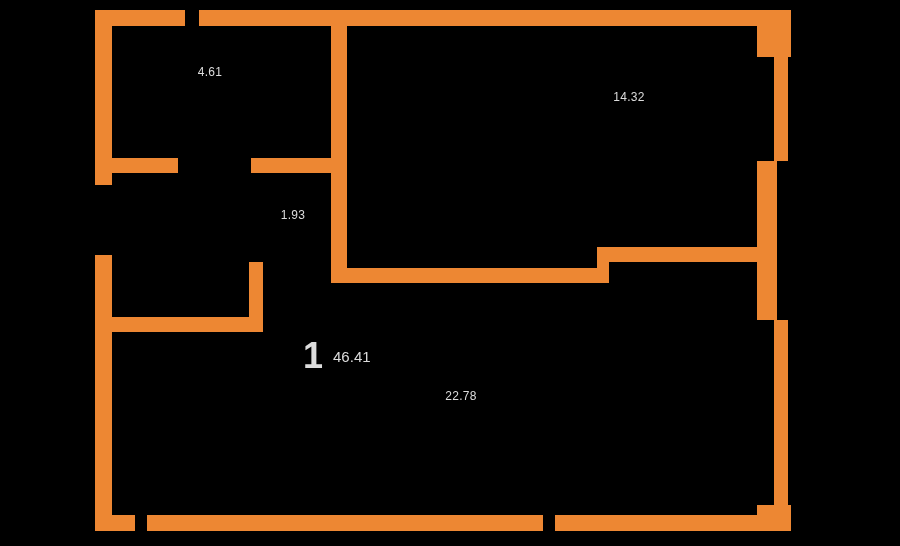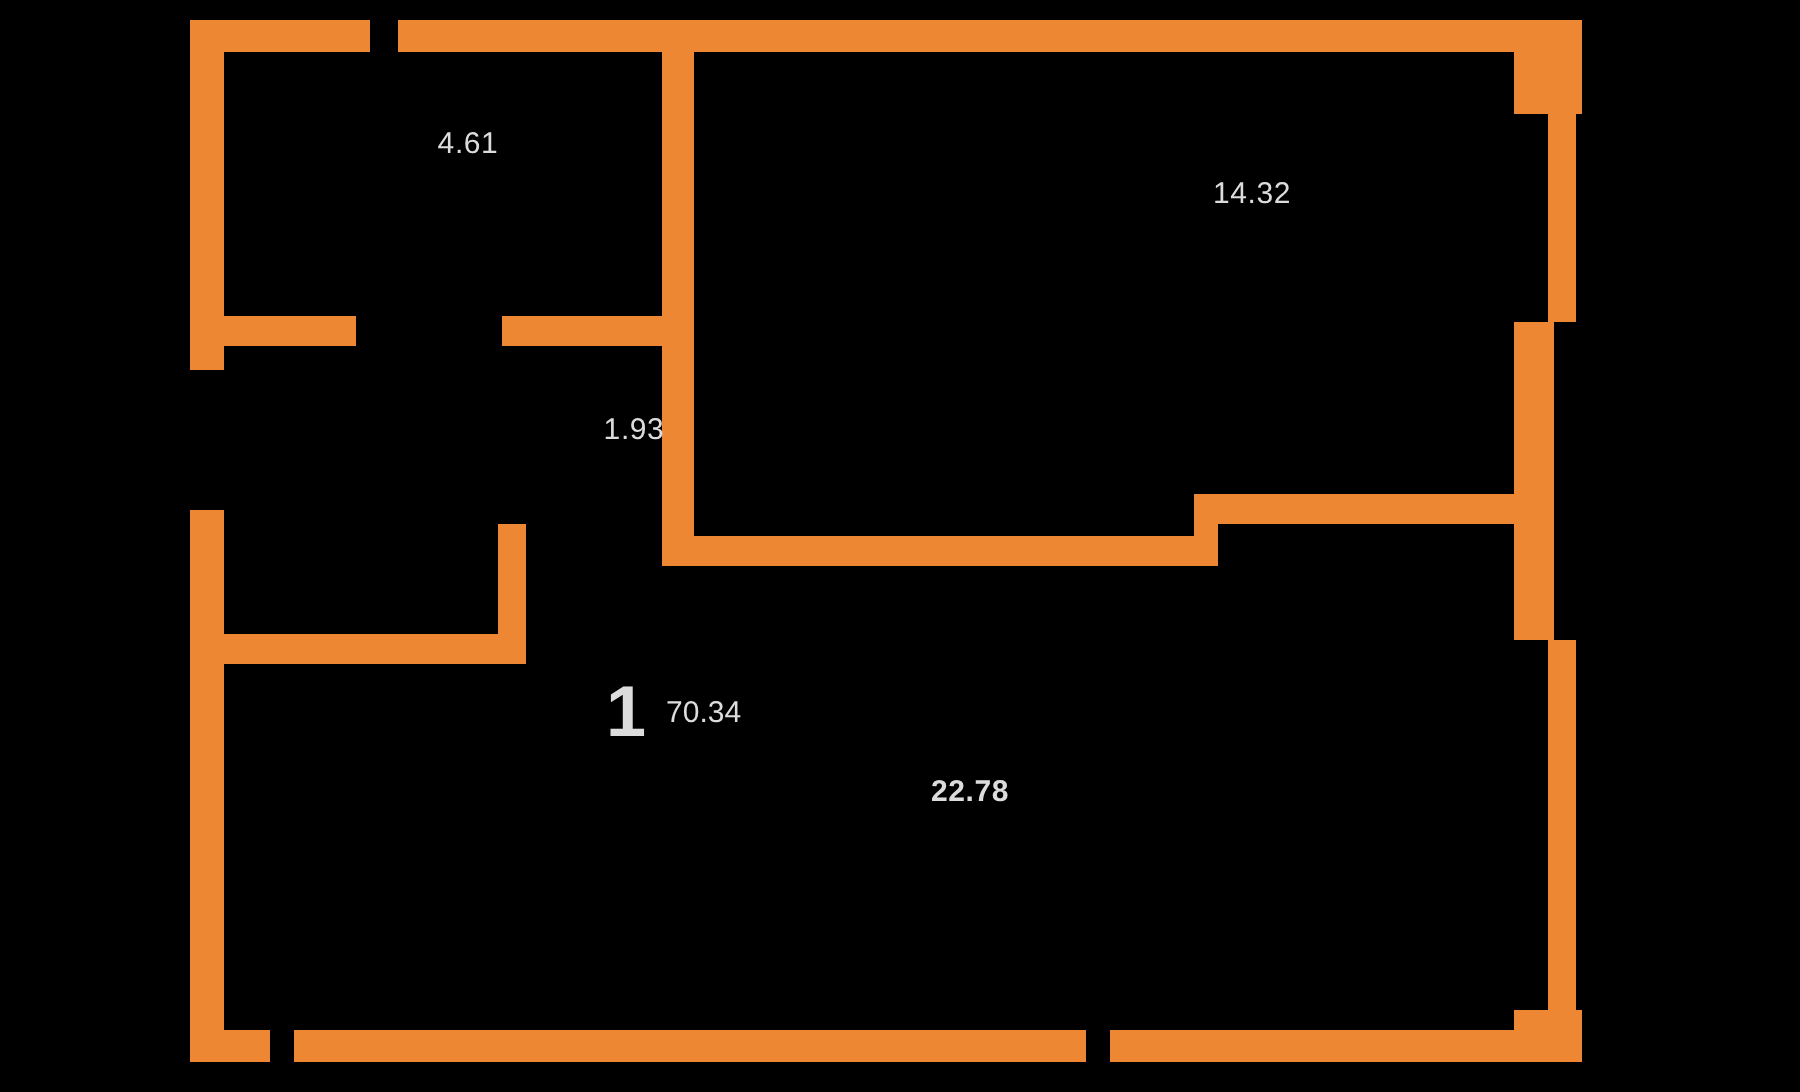--- a/index.html
+++ b/index.html
@@ -26,25 +26,24 @@
     left: 0;
     top: 0;
   }
   .wall, .window {
     fill: var(--wall-color);
   }
   .area-label {
     position: absolute;
     transform: translate(-50%, -50%);
     color: var(--label-color);
-    font-size: 15px;
+    font-size: 12px;
     letter-spacing: 0.3px;
     white-space: nowrap;
     user-select: none;
-    margin-left: 24px;
   }
   .apt-group {
     position: absolute;
     transform: translate(0, -50%);
     display: flex;
     align-items: center;
     gap: 10px;
     color: var(--label-color);
     white-space: nowrap;
     user-select: none;
@@ -89,24 +88,24 @@
     <rect class="wall" x="347" y="268" width="262" height="15"></rect>
     <rect class="wall" x="597" y="247" width="160" height="15"></rect>
     <rect class="wall" x="597" y="247" width="12" height="36"></rect>
 
     <rect class="wall" x="95" y="317" width="168" height="15"></rect>
     <rect class="wall" x="249" y="262" width="14" height="70"></rect>
   </svg>
 
   <div class="area-label" style="left:210px; top:72px;">4.61</div>
 
-  <div class="area-label" style="left:602px; top:97px;">14.32</div>
+  <div class="area-label" style="left:629px; top:97px;">14.32</div>
 
   <div class="area-label" style="left:293px; top:215px;">1.93</div>
 
-  <div class="area-label" style="left:461px; top:396px;font-weight:bold;">22.78</div>
+  <div class="area-label" style="left:461px; top:396px;">22.78</div>
 
   <div class="apt-group" style="left:303px; top:356px;">
     <span class="apt-number">1</span>
-    <span class="apt-total">70.34</span>
+    <span class="apt-total">46.41</span>
   </div>
 
 </div>
 
 </body></html>

